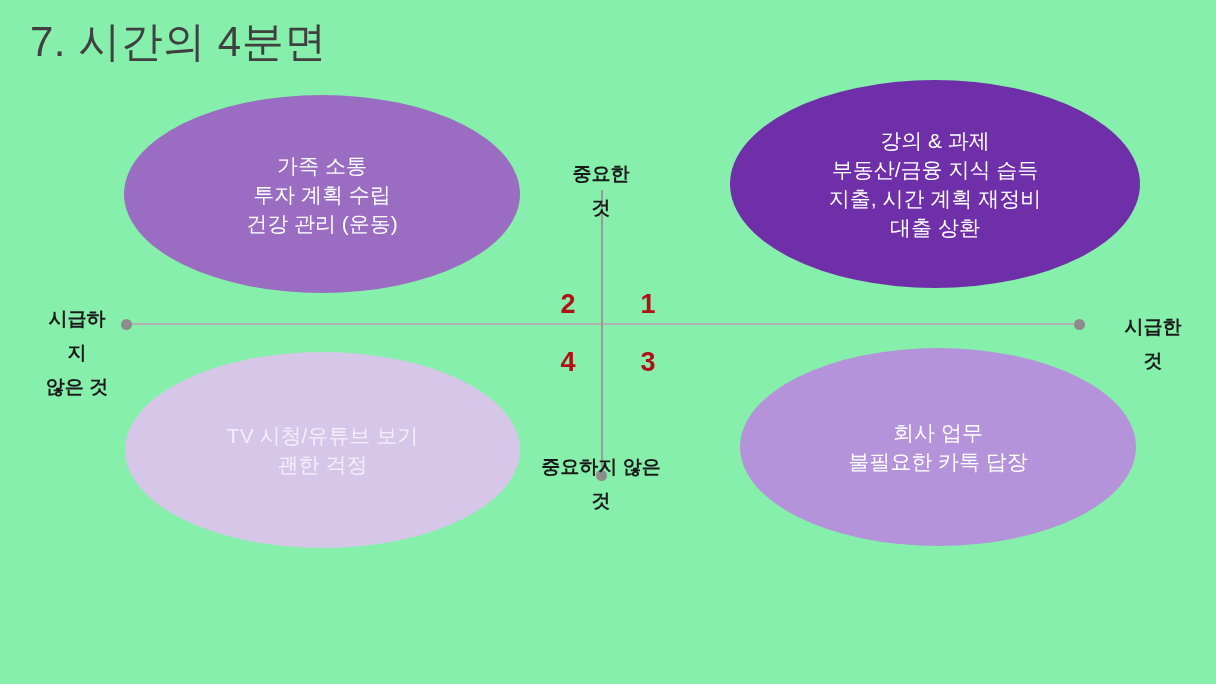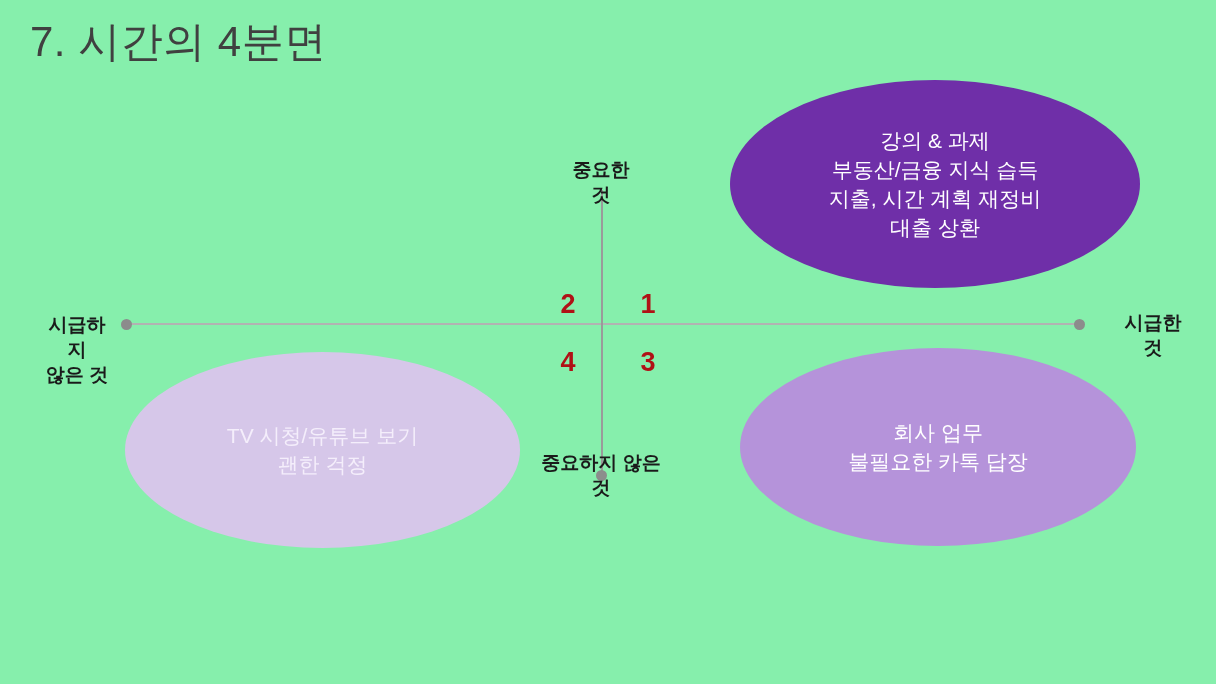--- a/index.html
+++ b/index.html
@@ -61,27 +61,27 @@
   #axis-dot-left  { left: 121px; top: 319px; }
   #axis-dot-right { left: 1074px; top: 319px; }
   #axis-dot-bottom{ left: 596px; top: 470px; }
 
   
   .axis-label {
     position: absolute;
     font-size: 19px;
     font-weight: bold;
     color: #1a1a1a;
-    line-height: 25px;
+    line-height: 34px;
     text-align: center;
     white-space: pre-line;
   }
   #label-top    { left: 541px; top: 157px; width: 120px; }
   #label-bottom { left: 516px; top: 450px; width: 170px; }
-  #label-left   { left: 28px;  top: 312px; width: 98px; }
+  #label-left   { left: 28px;  top: 302px; width: 98px; }
   #label-right  { left: 1098px; top: 310px; width: 110px; font-family: Liberation Serif, serif; }
 
   
   .quad-num {
     position: absolute;
     font-size: 27px;
     font-weight: bold;
     color: #b01116;
     line-height: 30px;
     text-align: center;
@@ -136,20 +136,25 @@
 지
 않은 것</div>
   <div class="axis-label" id="label-right">시급한
 것</div>
 
   <div class="quad-num" id="quad-num-1">1</div>
   <div class="quad-num" id="quad-num-2">2</div>
   <div class="quad-num" id="quad-num-3">3</div>
   <div class="quad-num" id="quad-num-4">4</div>
 
+  <div class="ellipse" id="ellipse-q2">
+    <div class="ellipse-text">가족 소통
+투자 계획 수립
+건강 관리 (운동)</div>
+  </div>
 
   <div class="ellipse" id="ellipse-q1">
     <div class="ellipse-text">강의 &amp; 과제
 부동산/금융 지식 습득
 지출, 시간 계획 재정비
 대출 상환</div>
   </div>
 
   <div class="ellipse" id="ellipse-q4">
     <div class="ellipse-text">TV 시청/유튜브 보기

